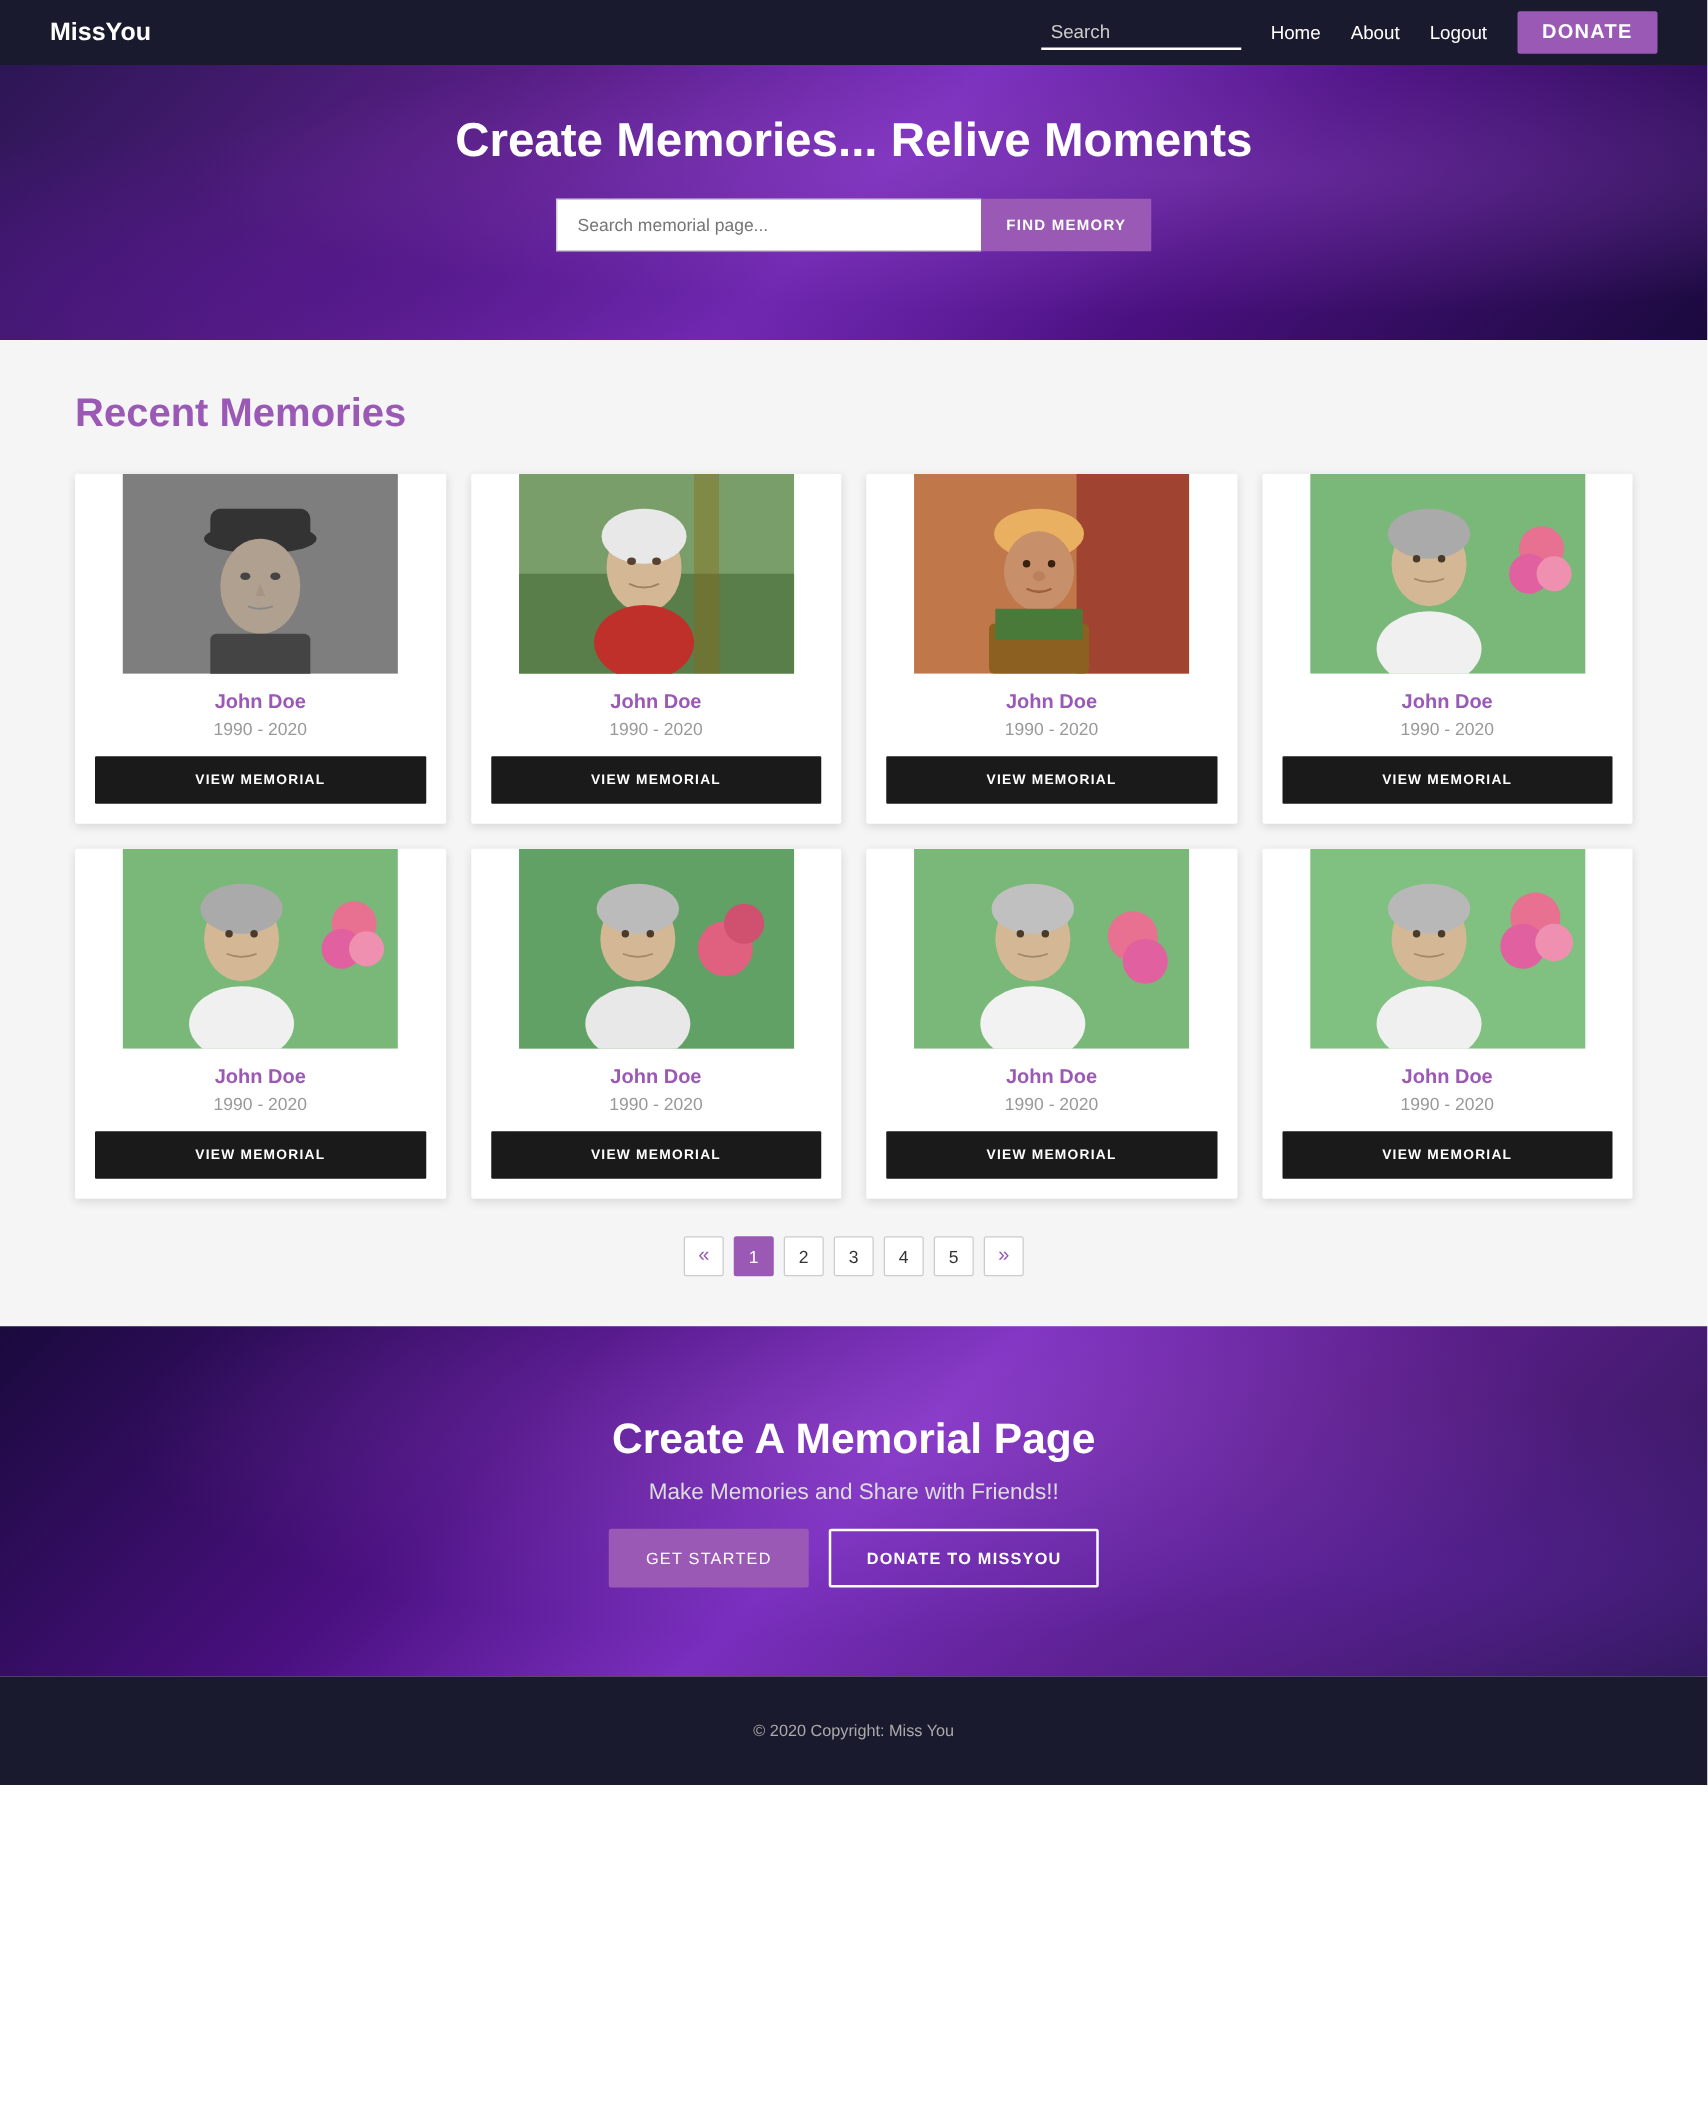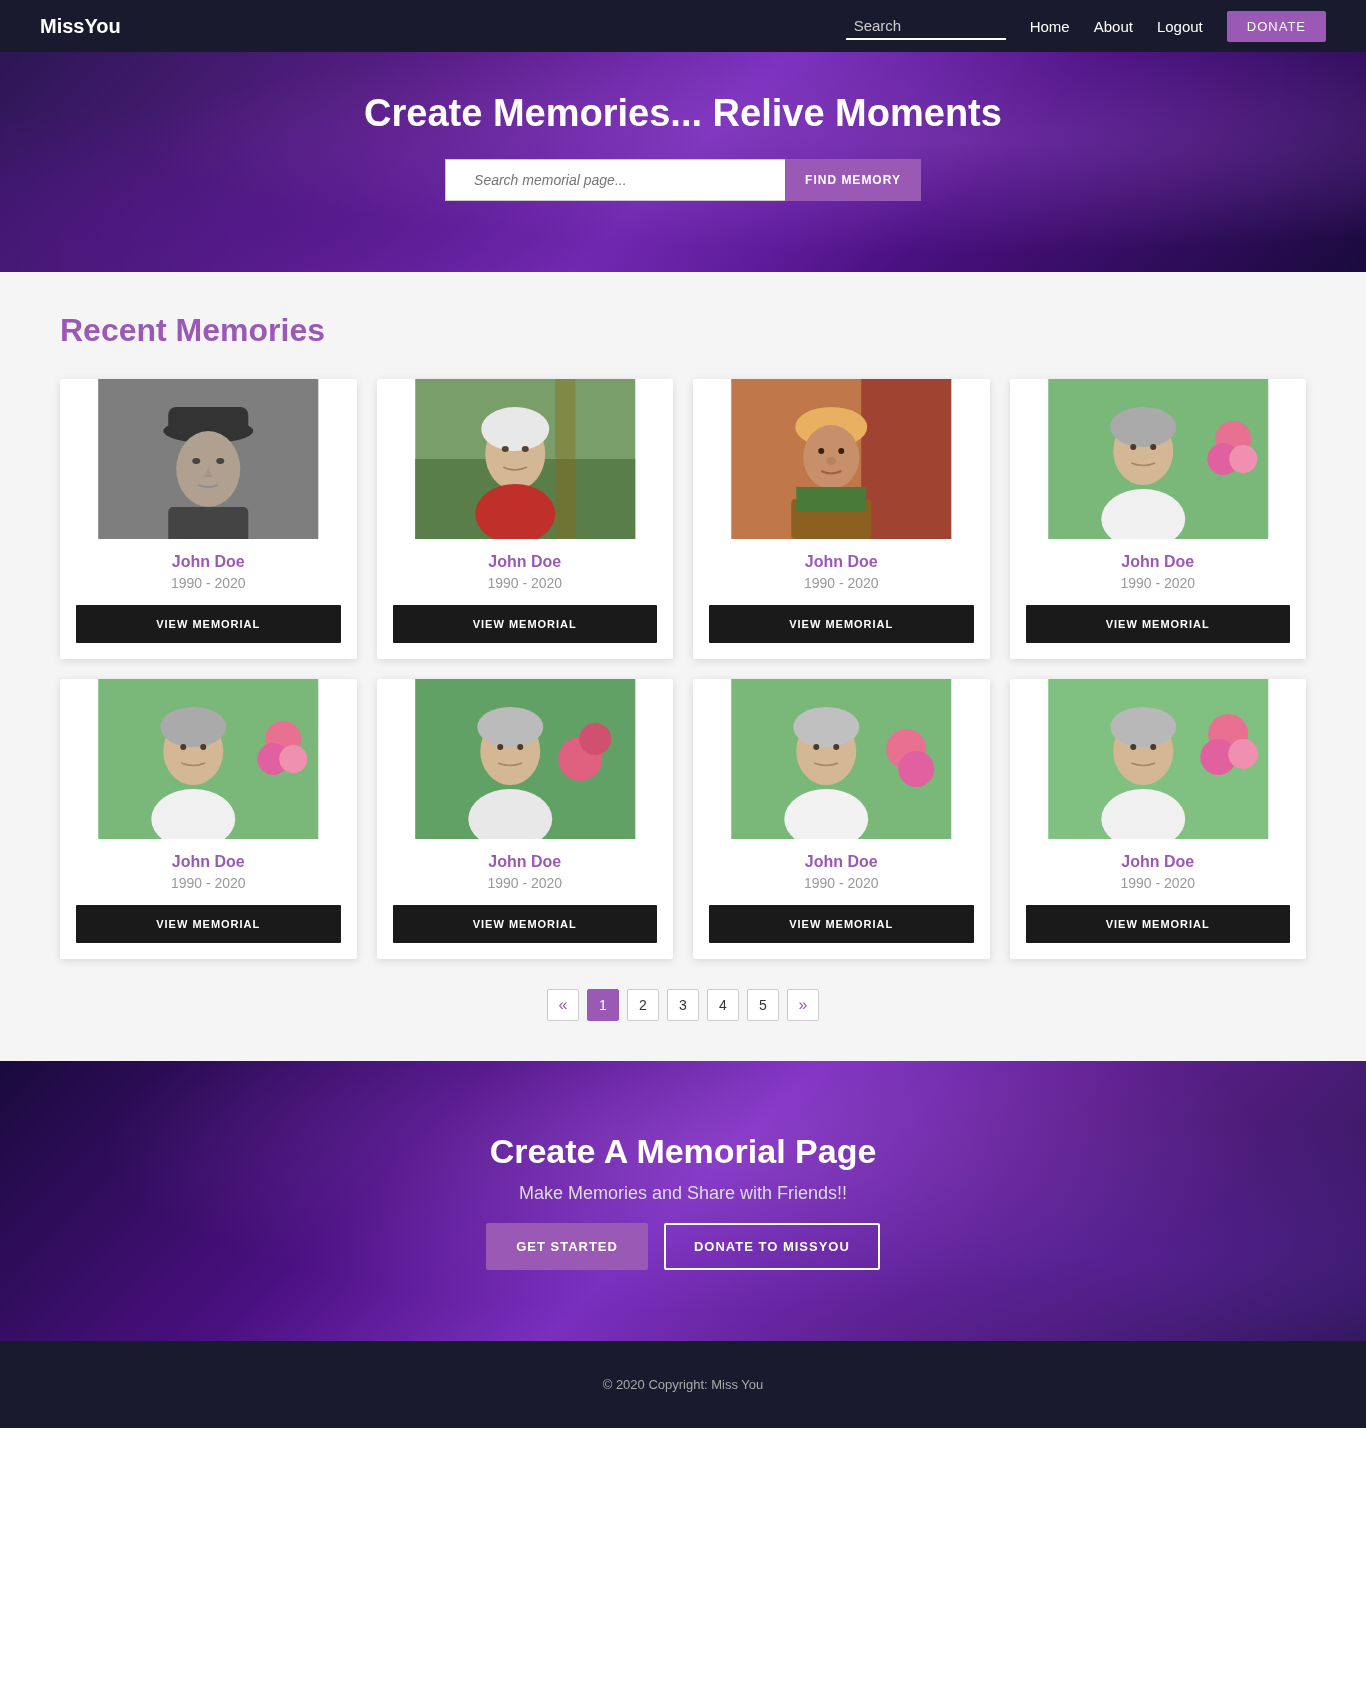--- a/index.html
+++ b/index.html
@@ -43,22 +43,22 @@
     .nav-link {
       color: #fff;
       text-decoration: none;
       font-size: 15px;
     }
     .nav-donate-btn {
       background: #9b59b6;
       color: #fff;
       border: 2px solid #9b59b6;
       padding: 6px 18px;
-      font-size: 13px;
-      font-weight: normal;
+      font-size: 16px;
+      font-weight: bold;
       letter-spacing: 1px;
       cursor: pointer;
       border-radius: 2px;
     }
 
     
     .hero {
       background: linear-gradient(135deg, #2c1654 0%, #5b1f8a 30%, #7b2fbe 50%, #4a1080 70%, #1a0a3d 100%);
       min-height: 220px;
       display: flex;
@@ -85,28 +85,27 @@
       z-index: 1;
     }
     .hero-search-row {
       display: flex;
       gap: 0;
       position: relative;
       z-index: 1;
     }
     .hero-search-input {
       width: 340px;
-      padding: 12px 28px;
+      padding: 12px 16px;
       border: 1px solid #ccc;
       border-right: none;
       font-size: 14px;
       outline: none;
       background: #fff;
       color: #666;
-      font-style: italic;
     }
     .hero-search-btn {
       background: #9b59b6;
       color: #fff;
       border: none;
       padding: 12px 20px;
       font-size: 12px;
       font-weight: bold;
       letter-spacing: 1px;
       cursor: pointer;
@@ -236,21 +235,21 @@
       gap: 16px;
       position: relative;
       z-index: 1;
     }
     .cta-btn-primary {
       background: #9b59b6;
       color: #fff;
       border: 2px solid #9b59b6;
       padding: 14px 28px;
       font-size: 13px;
-      font-weight: bold;
+      font-weight: normal;
       letter-spacing: 1px;
       cursor: pointer;
       border-radius: 2px;
     }
     .cta-btn-secondary {
       background: transparent;
       color: #fff;
       border: 2px solid #fff;
       padding: 14px 28px;
       font-size: 13px;

